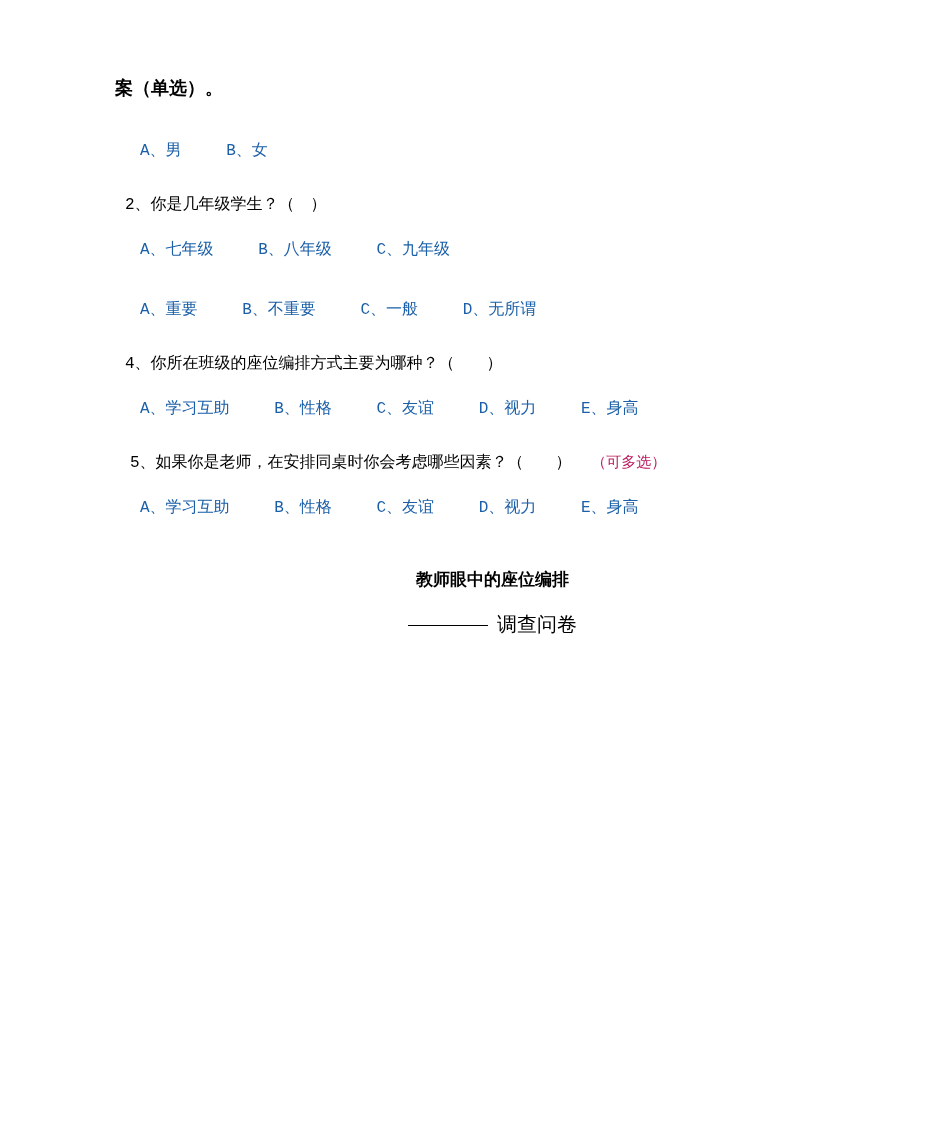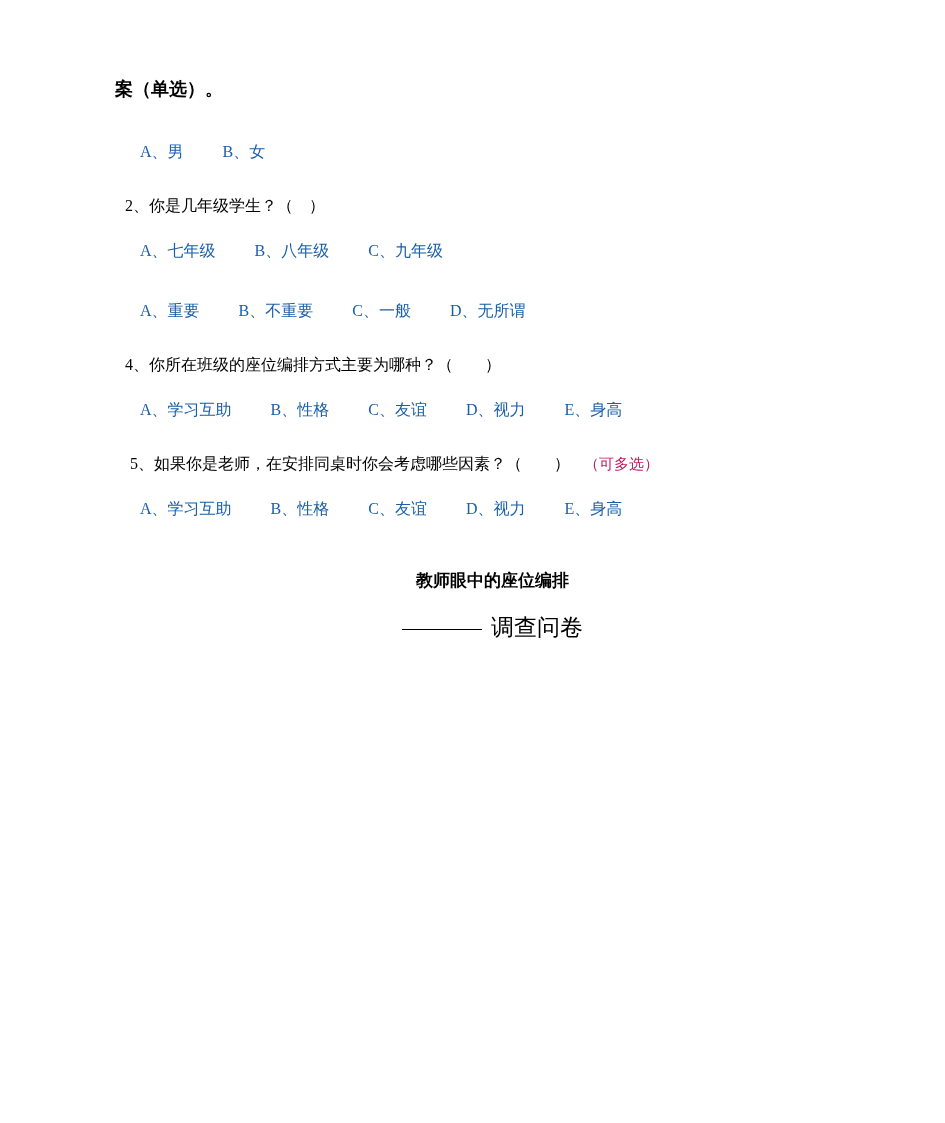--- a/index.html
+++ b/index.html
@@ -1,18 +1,19 @@
 <!DOCTYPE html>
 <html><head>
   <meta charset="utf-8">
   <style>
     * {
       box-sizing: border-box;
       margin: 5px;
       padding: 0;
+      font-family: Liberation Mono, monospace;
     }
 
     body {
       background: #ffffff;
       font-family: "SimSun", "宋体", serif;
       width: 945px;
       min-height: 1123px;
       padding: 60px 80px 60px 100px;
       color: #000000;
       font-size: 16px;
@@ -59,21 +60,21 @@
     }
 
     .section-title {
       font-size: 17px;
       font-weight: bold;
       color: #000;
       margin-bottom: 16px;
     }
 
     .survey-subtitle {
-      font-size: 23px;
+      font-size: 20px;
       color: #000;
     }
 
     .survey-subtitle .dash-line {
       display: inline-block;
       border-bottom: 1px solid #000;
       width: 80px;
       vertical-align: middle;
       margin-right: 4px;
     }

